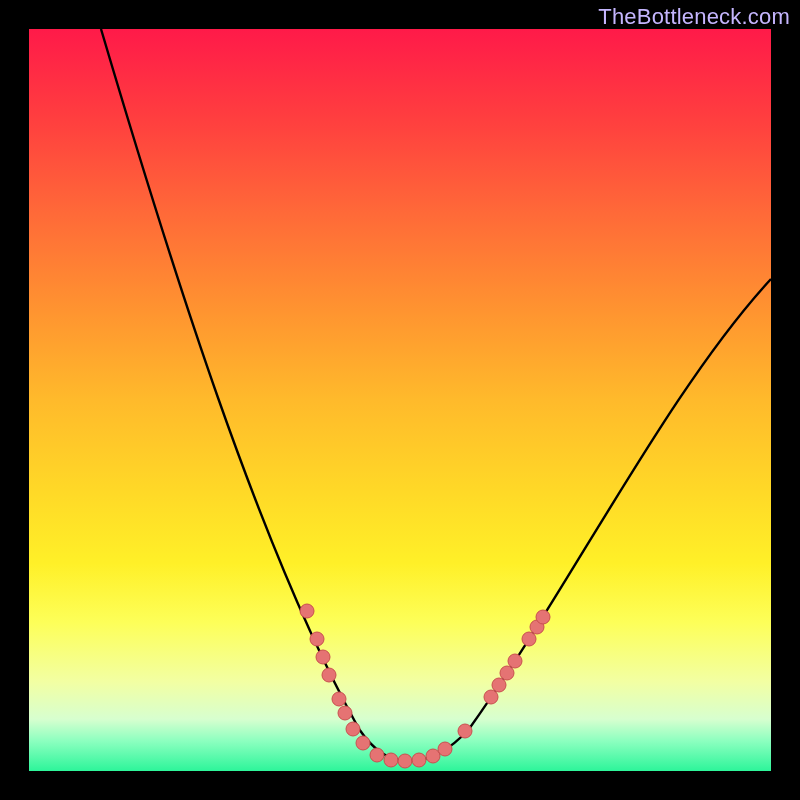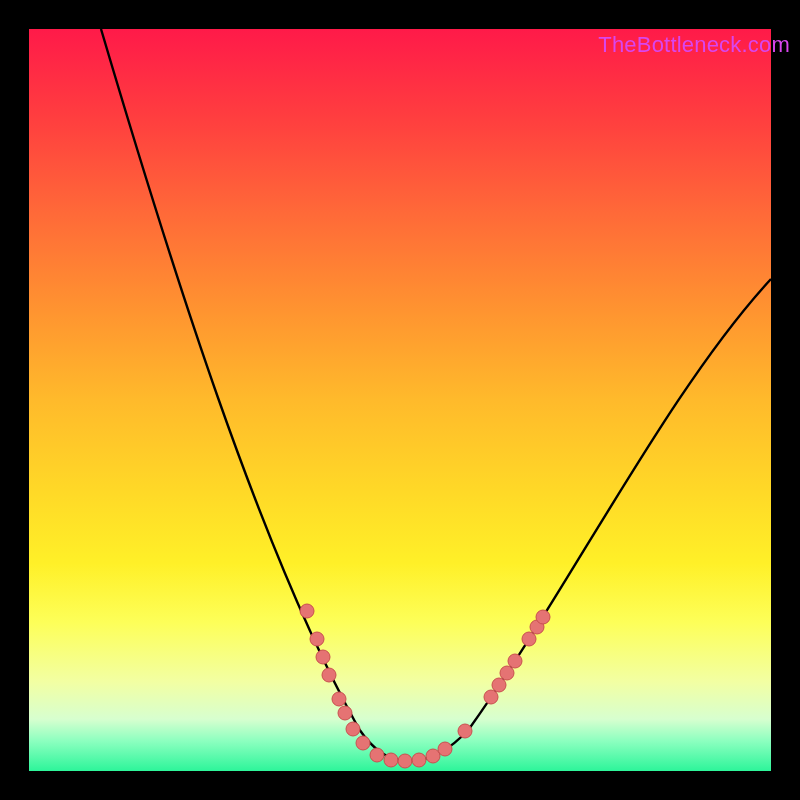--- a/index.html
+++ b/index.html
@@ -39,23 +39,22 @@
       #8bffbf 96%,
       #2df59a 100%
     );
   }
   .watermark {
     position: absolute;
     top: 4px;
     right: 10px;
     font-family: Arial, Helvetica, sans-serif;
     font-size: 22px;
-    color: #d946ef;
+    color: #c4b5fd;
     letter-spacing: 0.2px;
-    margin-top: 28px;
   }
   svg.curve {
     position: absolute;
     left: 0;
     top: 0;
     width: 742px;
     height: 742px;
     overflow: visible;
   }
 </style>

